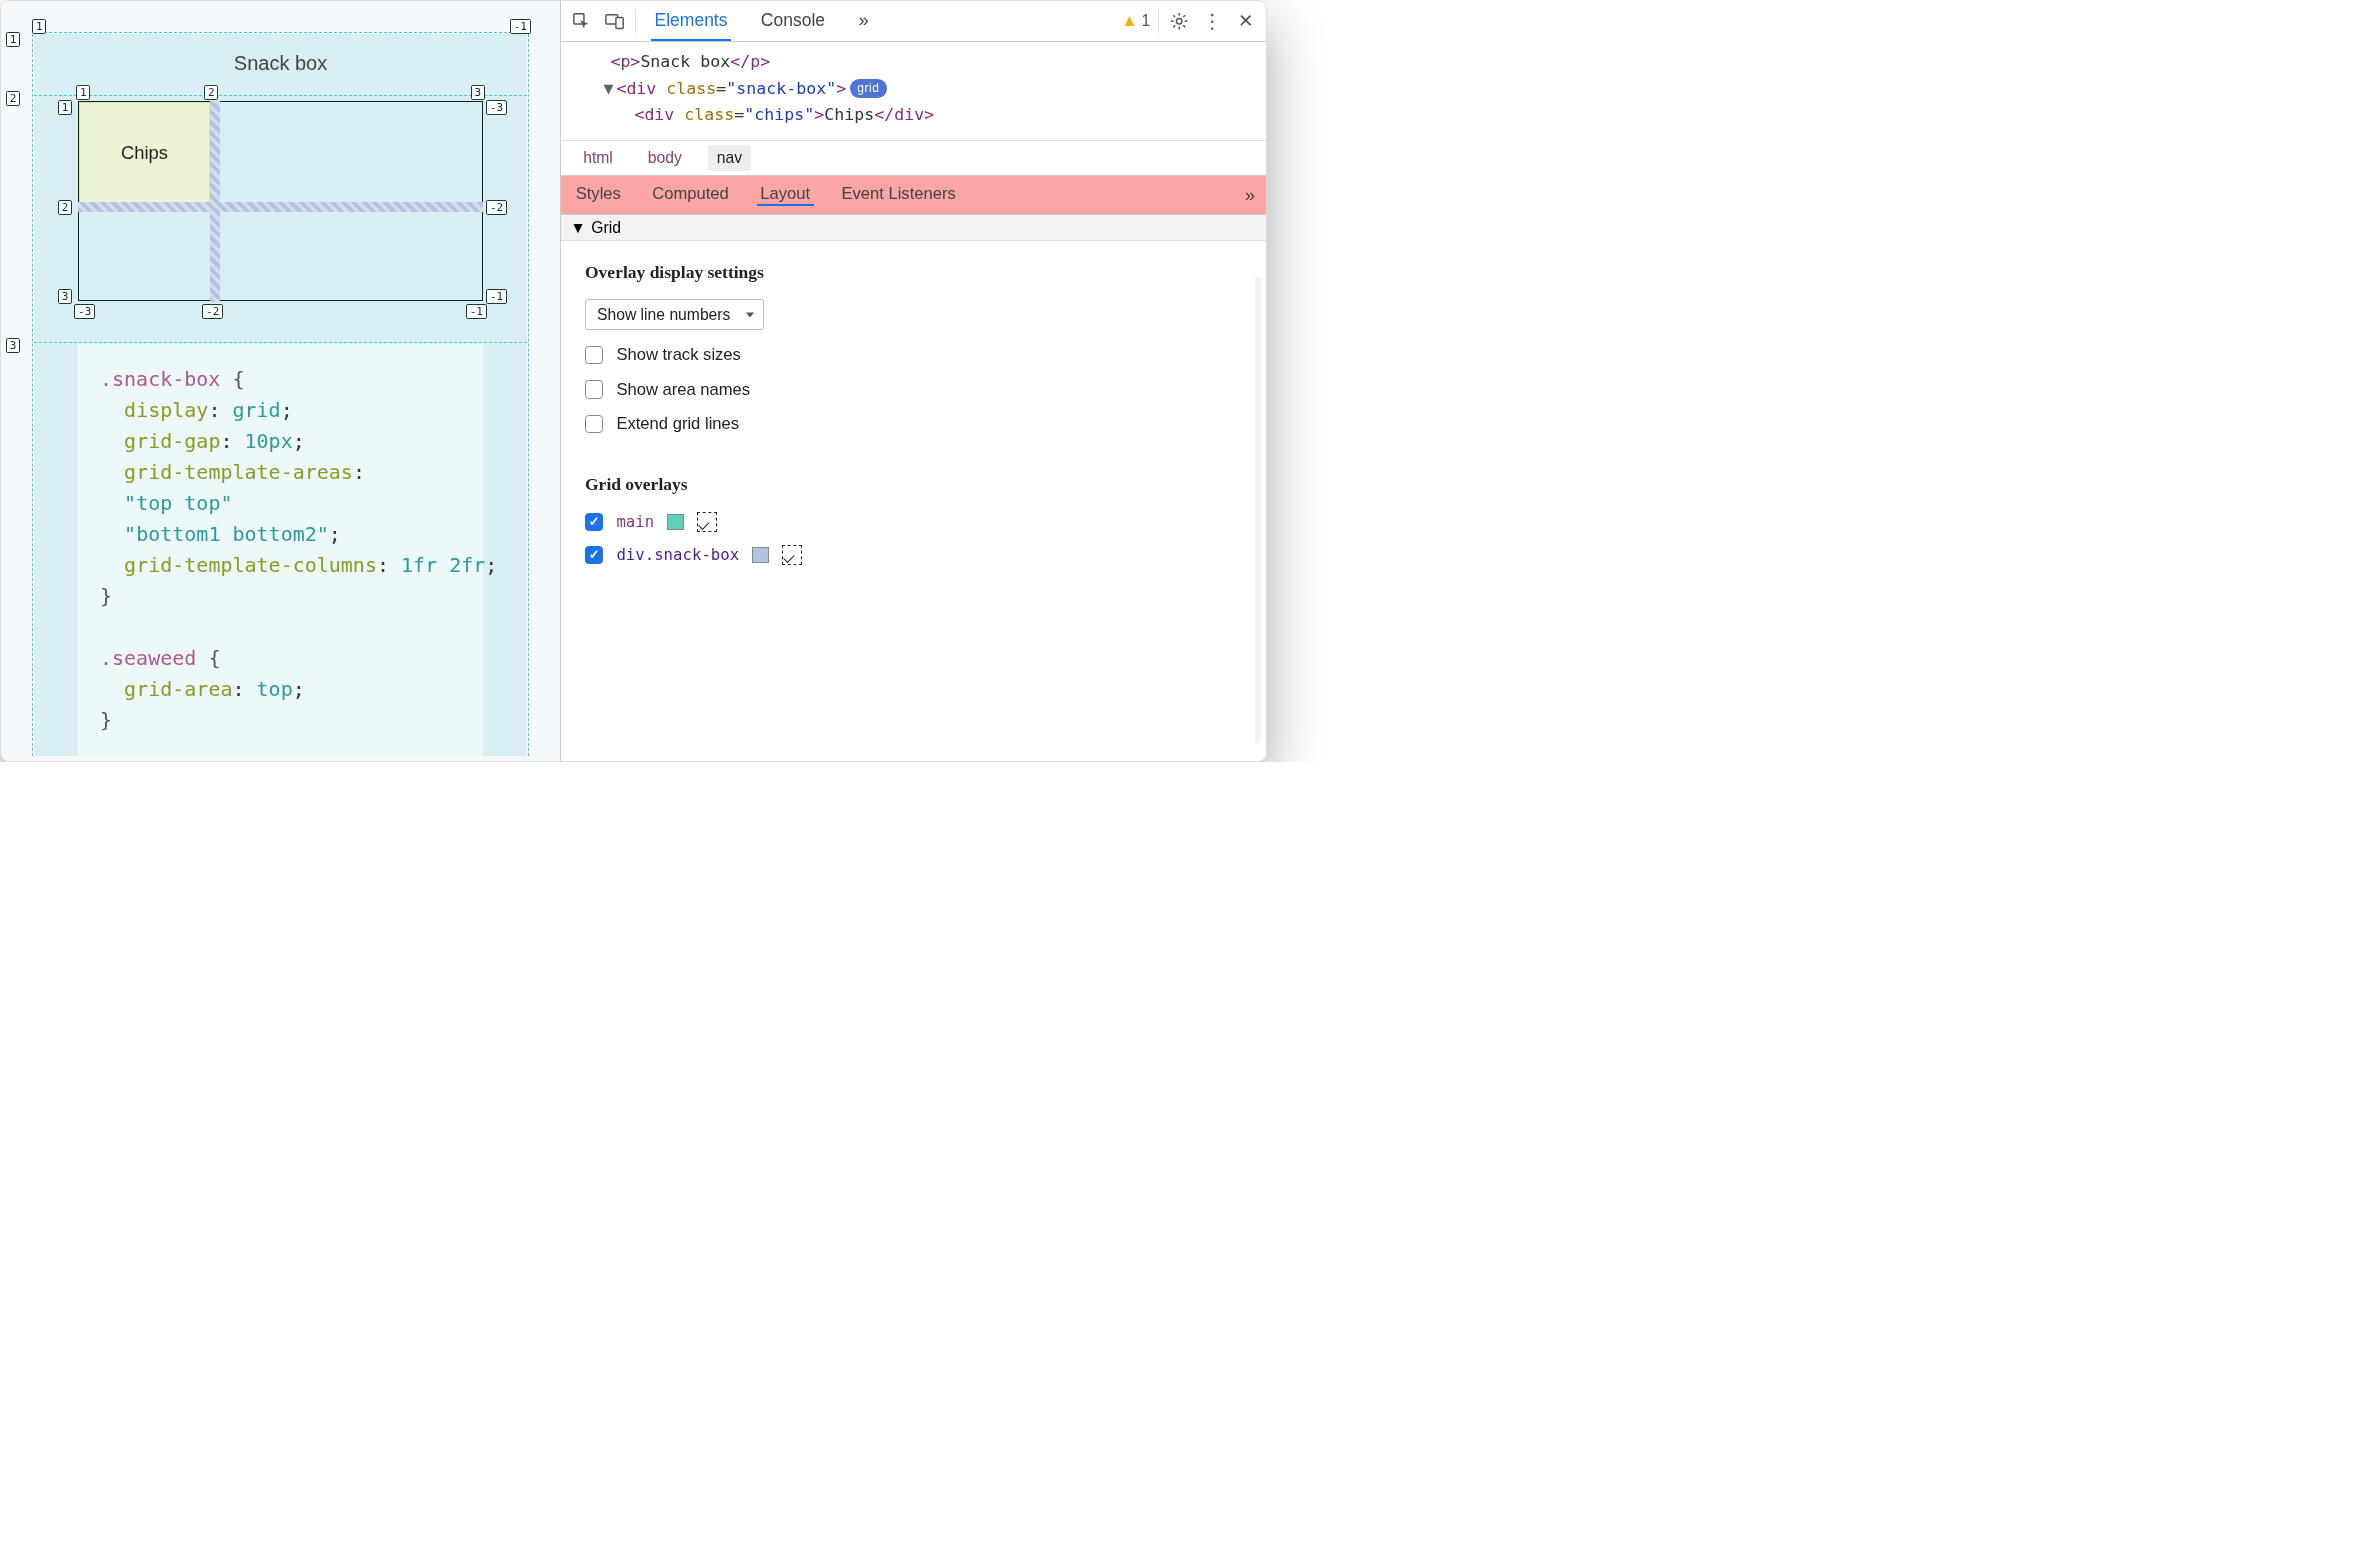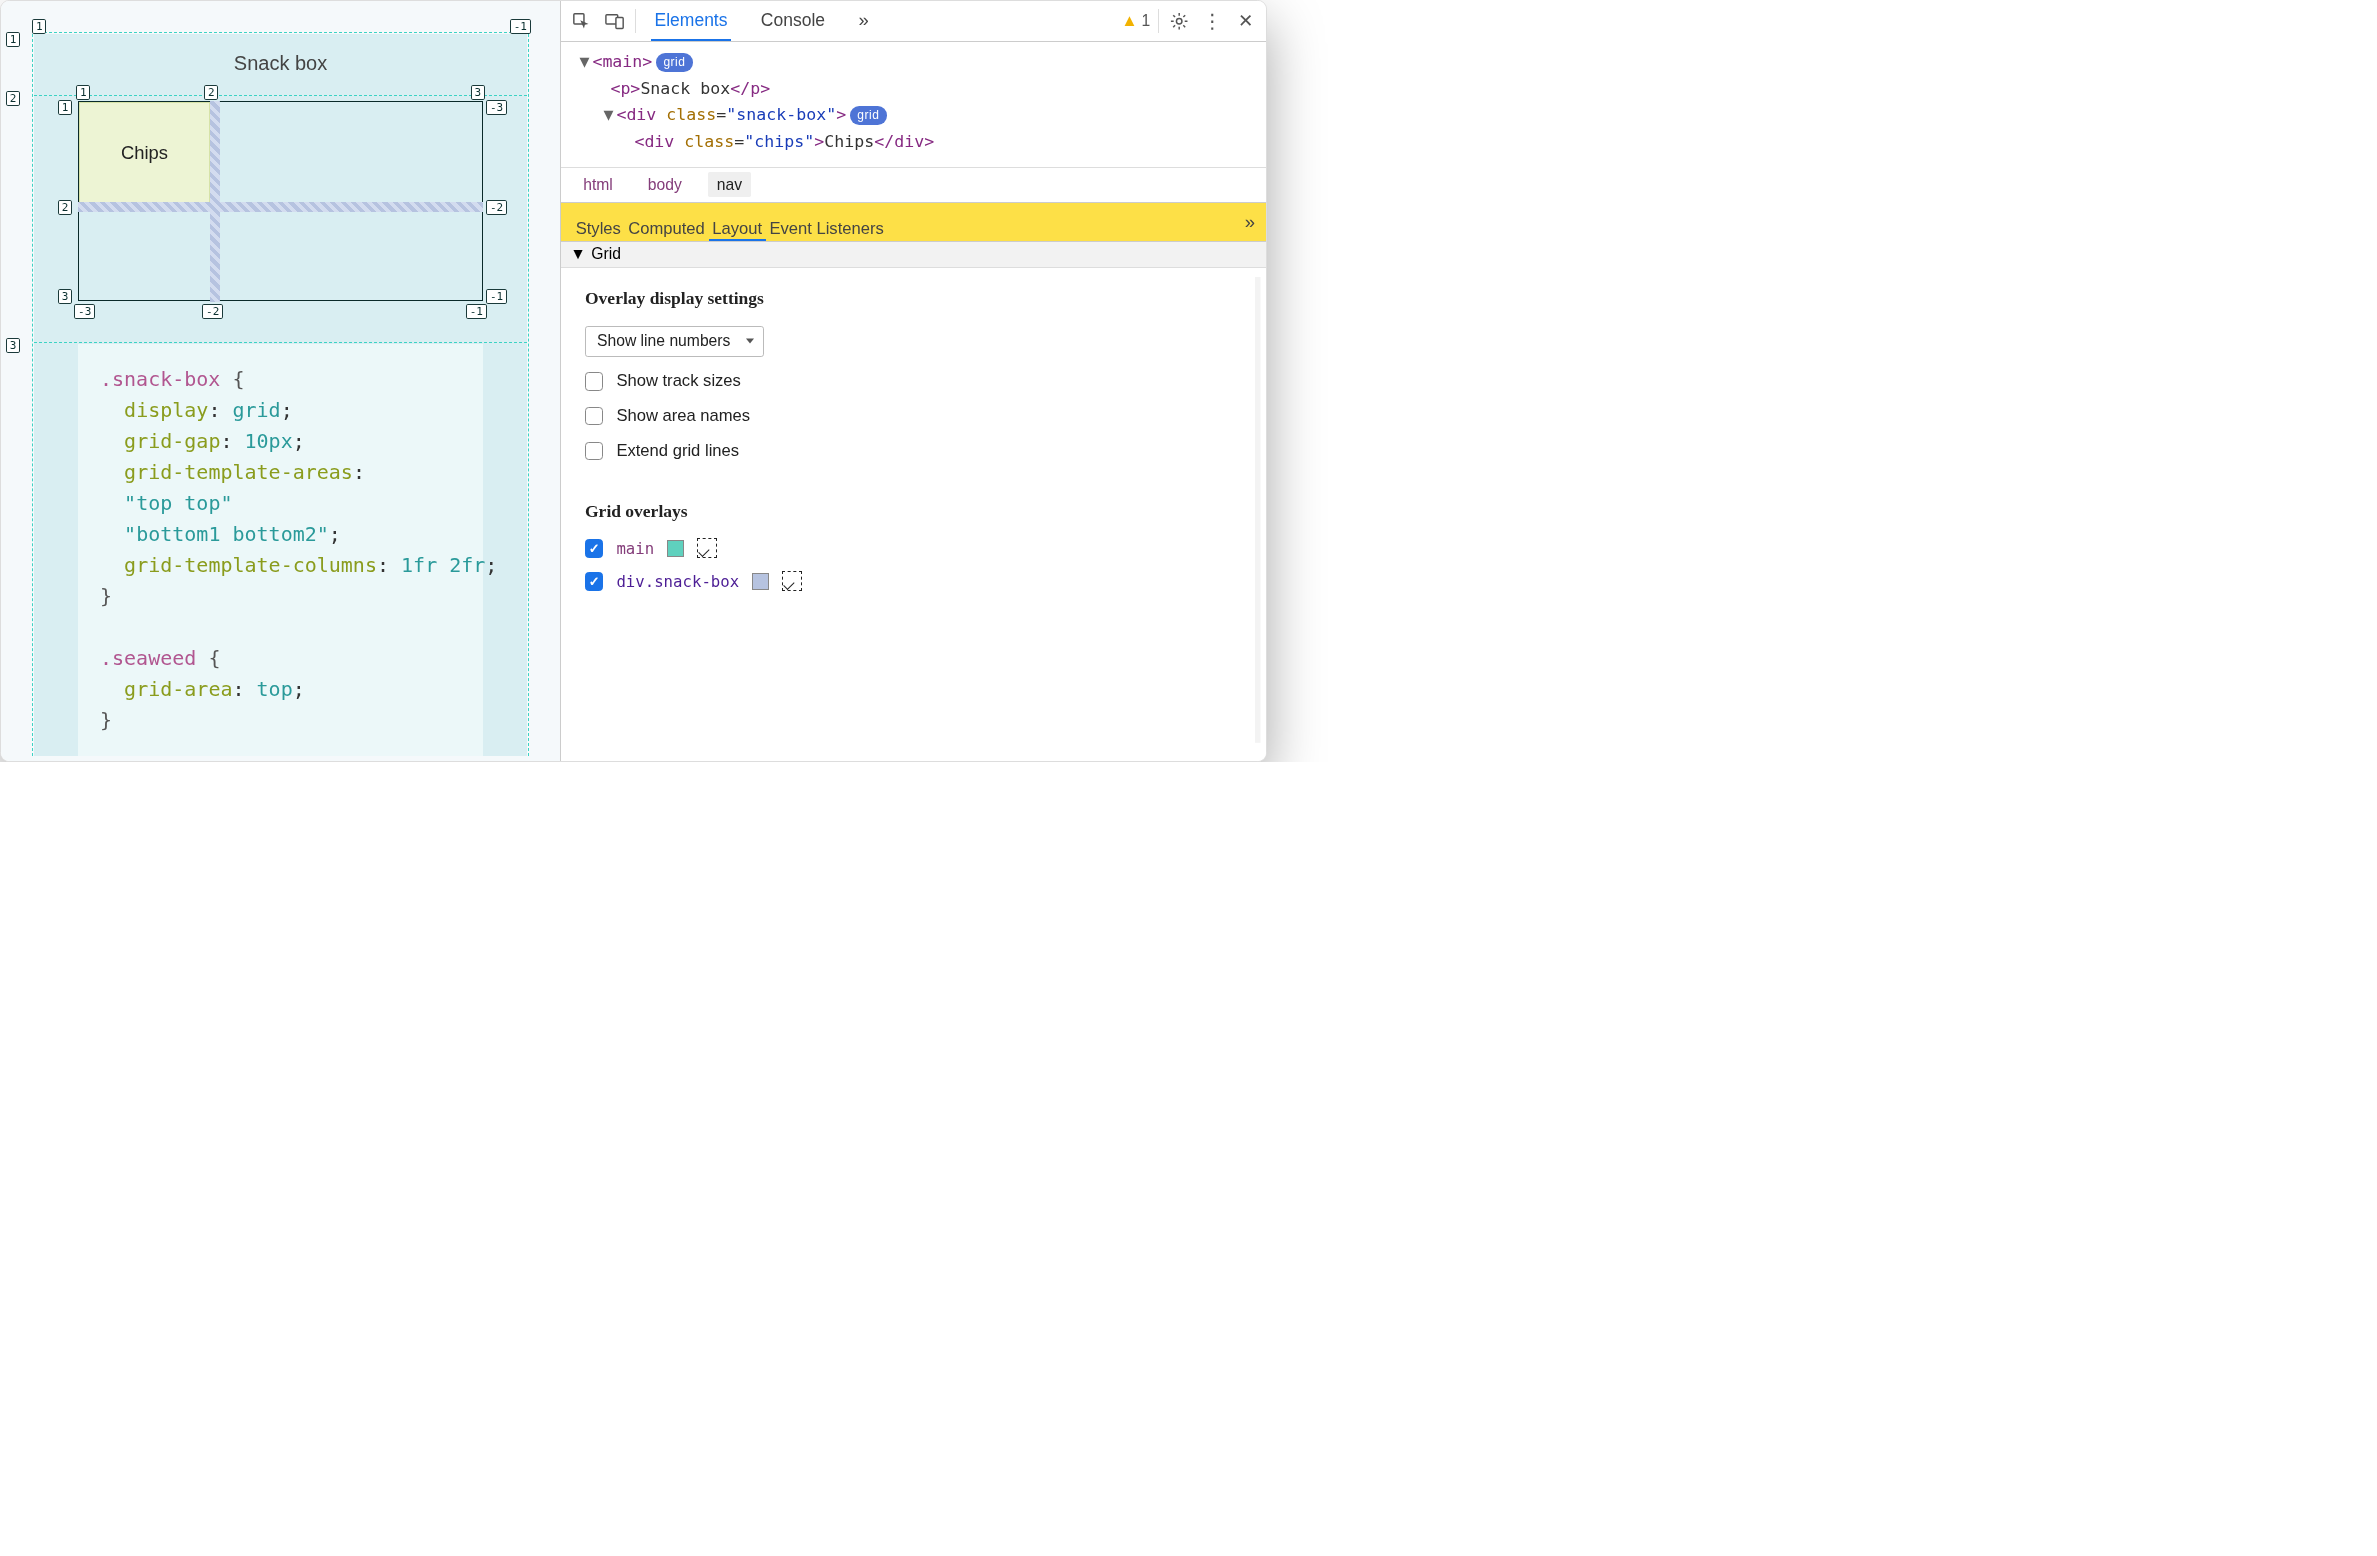--- a/index.html
+++ b/index.html
@@ -176,24 +176,25 @@
     font-size:15.7px;
     padding:0 13px;
     gap:16.6px;
     color:#843d7a;
   }
   .breadcrumb .crumb { padding:3.7px 9.2px; border-radius:1.8px; cursor:pointer;}
   .breadcrumb .crumb.sel { background:#efefef; color:#222;}
   
   .subtabs {
     height:39px;
-    display:flex; align-items:flex-end;
+    display:flex; align-items:center;
     border-bottom:0.9px solid #ccc;
-    background:#fde047;
+    background:#fca5a5;
     padding:0 11px;
+    gap:24px;
   }
   .subtab   {
     display:flex;align-items:center;
     font-size:16.6px; color:#444;
     border-bottom:2.8px solid transparent;
     padding:0 3.7px; cursor:pointer;
   }
   .subtab.active { border-bottom-color:#1a73e8; }
   .subtabs .chev-more { margin-left:auto; align-self:center; }
   
@@ -344,21 +345,20 @@
               <line x1="14.5" y1="5.5" x2="16.5" y2="3.5"></line>
               <line x1="3.5" y1="16.5" x2="5.5" y2="14.5"></line>
             </g>
           </svg>
       </span>
       <span class="icon" style="font-size:20px;">⋮</span>
       <span class="icon" style="font-size:18.4px;">✕</span>
     </div>
 
     <div class="dom-tree">
-      <div class="row"><span class="disc">▼</span><span class="tag">&lt;main&gt;</span><span class="pill">grid</span></div>
       <div class="row" style="padding-left:31px"><span class="tag">&lt;p&gt;</span>Snack box<span class="tag">&lt;/p&gt;</span></div>
       <div class="row" style="padding-left:24px"><span class="disc">▼</span><span class="tag">&lt;div</span> <span class="attr">class</span>=<span class="str">"snack-box"</span><span class="tag">&gt;</span><span class="pill">grid</span></div>
       <div class="row" style="padding-left:55px"><span class="tag">&lt;div</span> <span class="attr">class</span>=<span class="str">"chips"</span><span class="tag">&gt;</span>Chips<span class="tag">&lt;/div&gt;</span></div>
     </div>
 
     <div class="breadcrumb">
       <span class="crumb">html</span>
       <span class="crumb">body</span>
       <span class="crumb sel">nav</span>
     </div>

